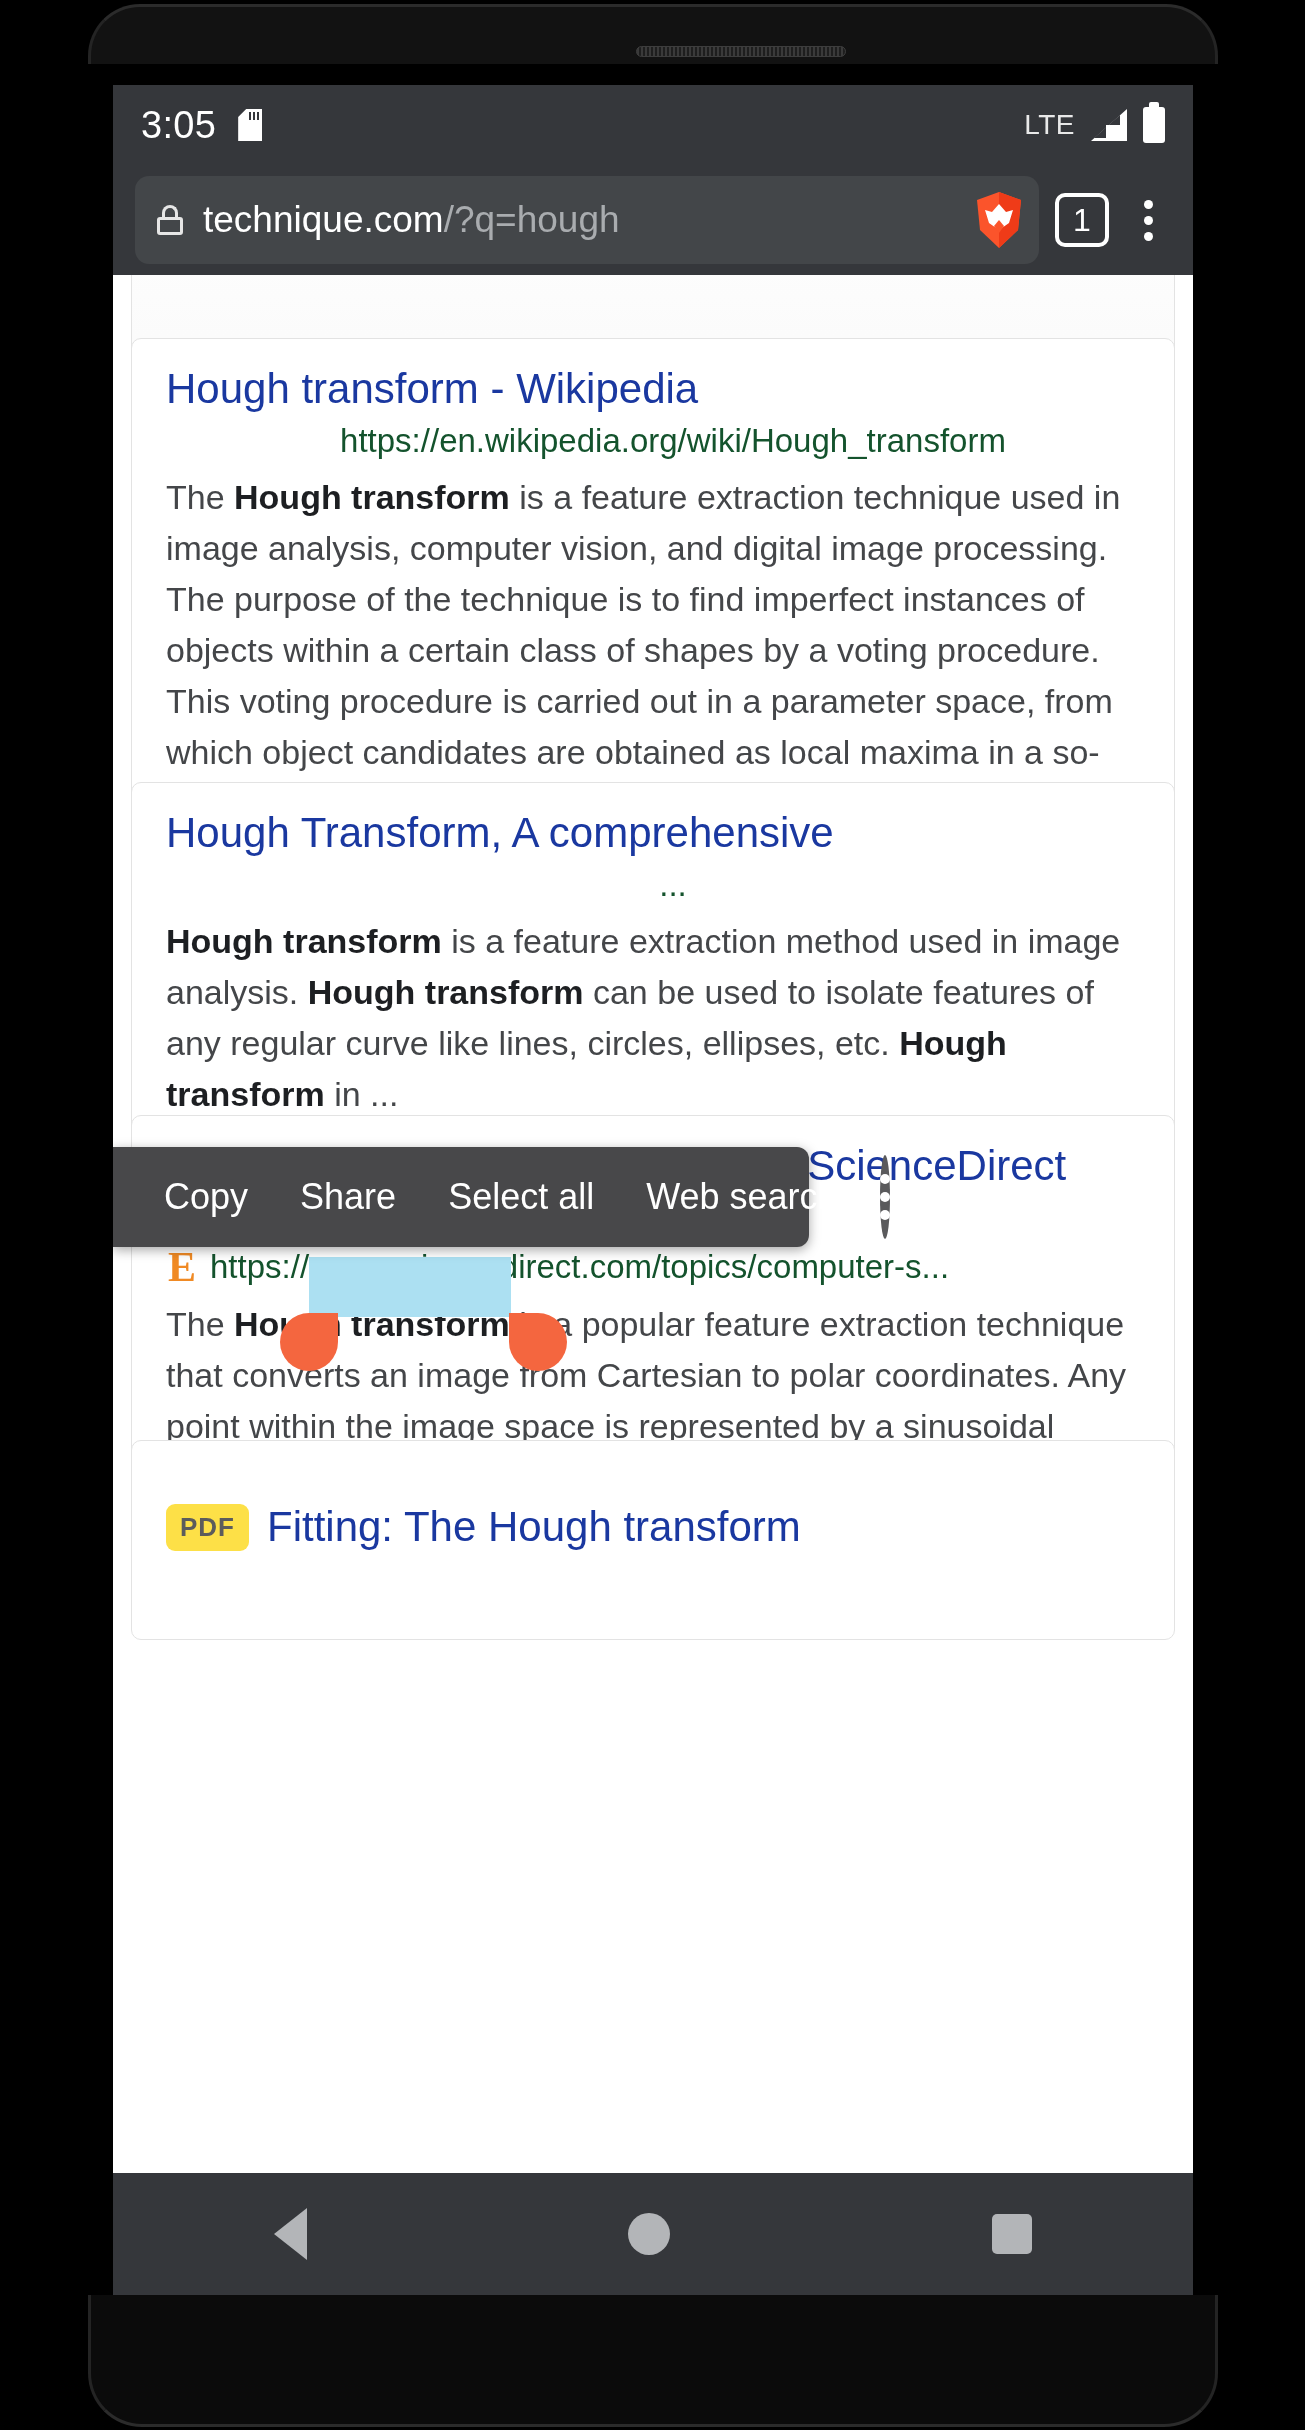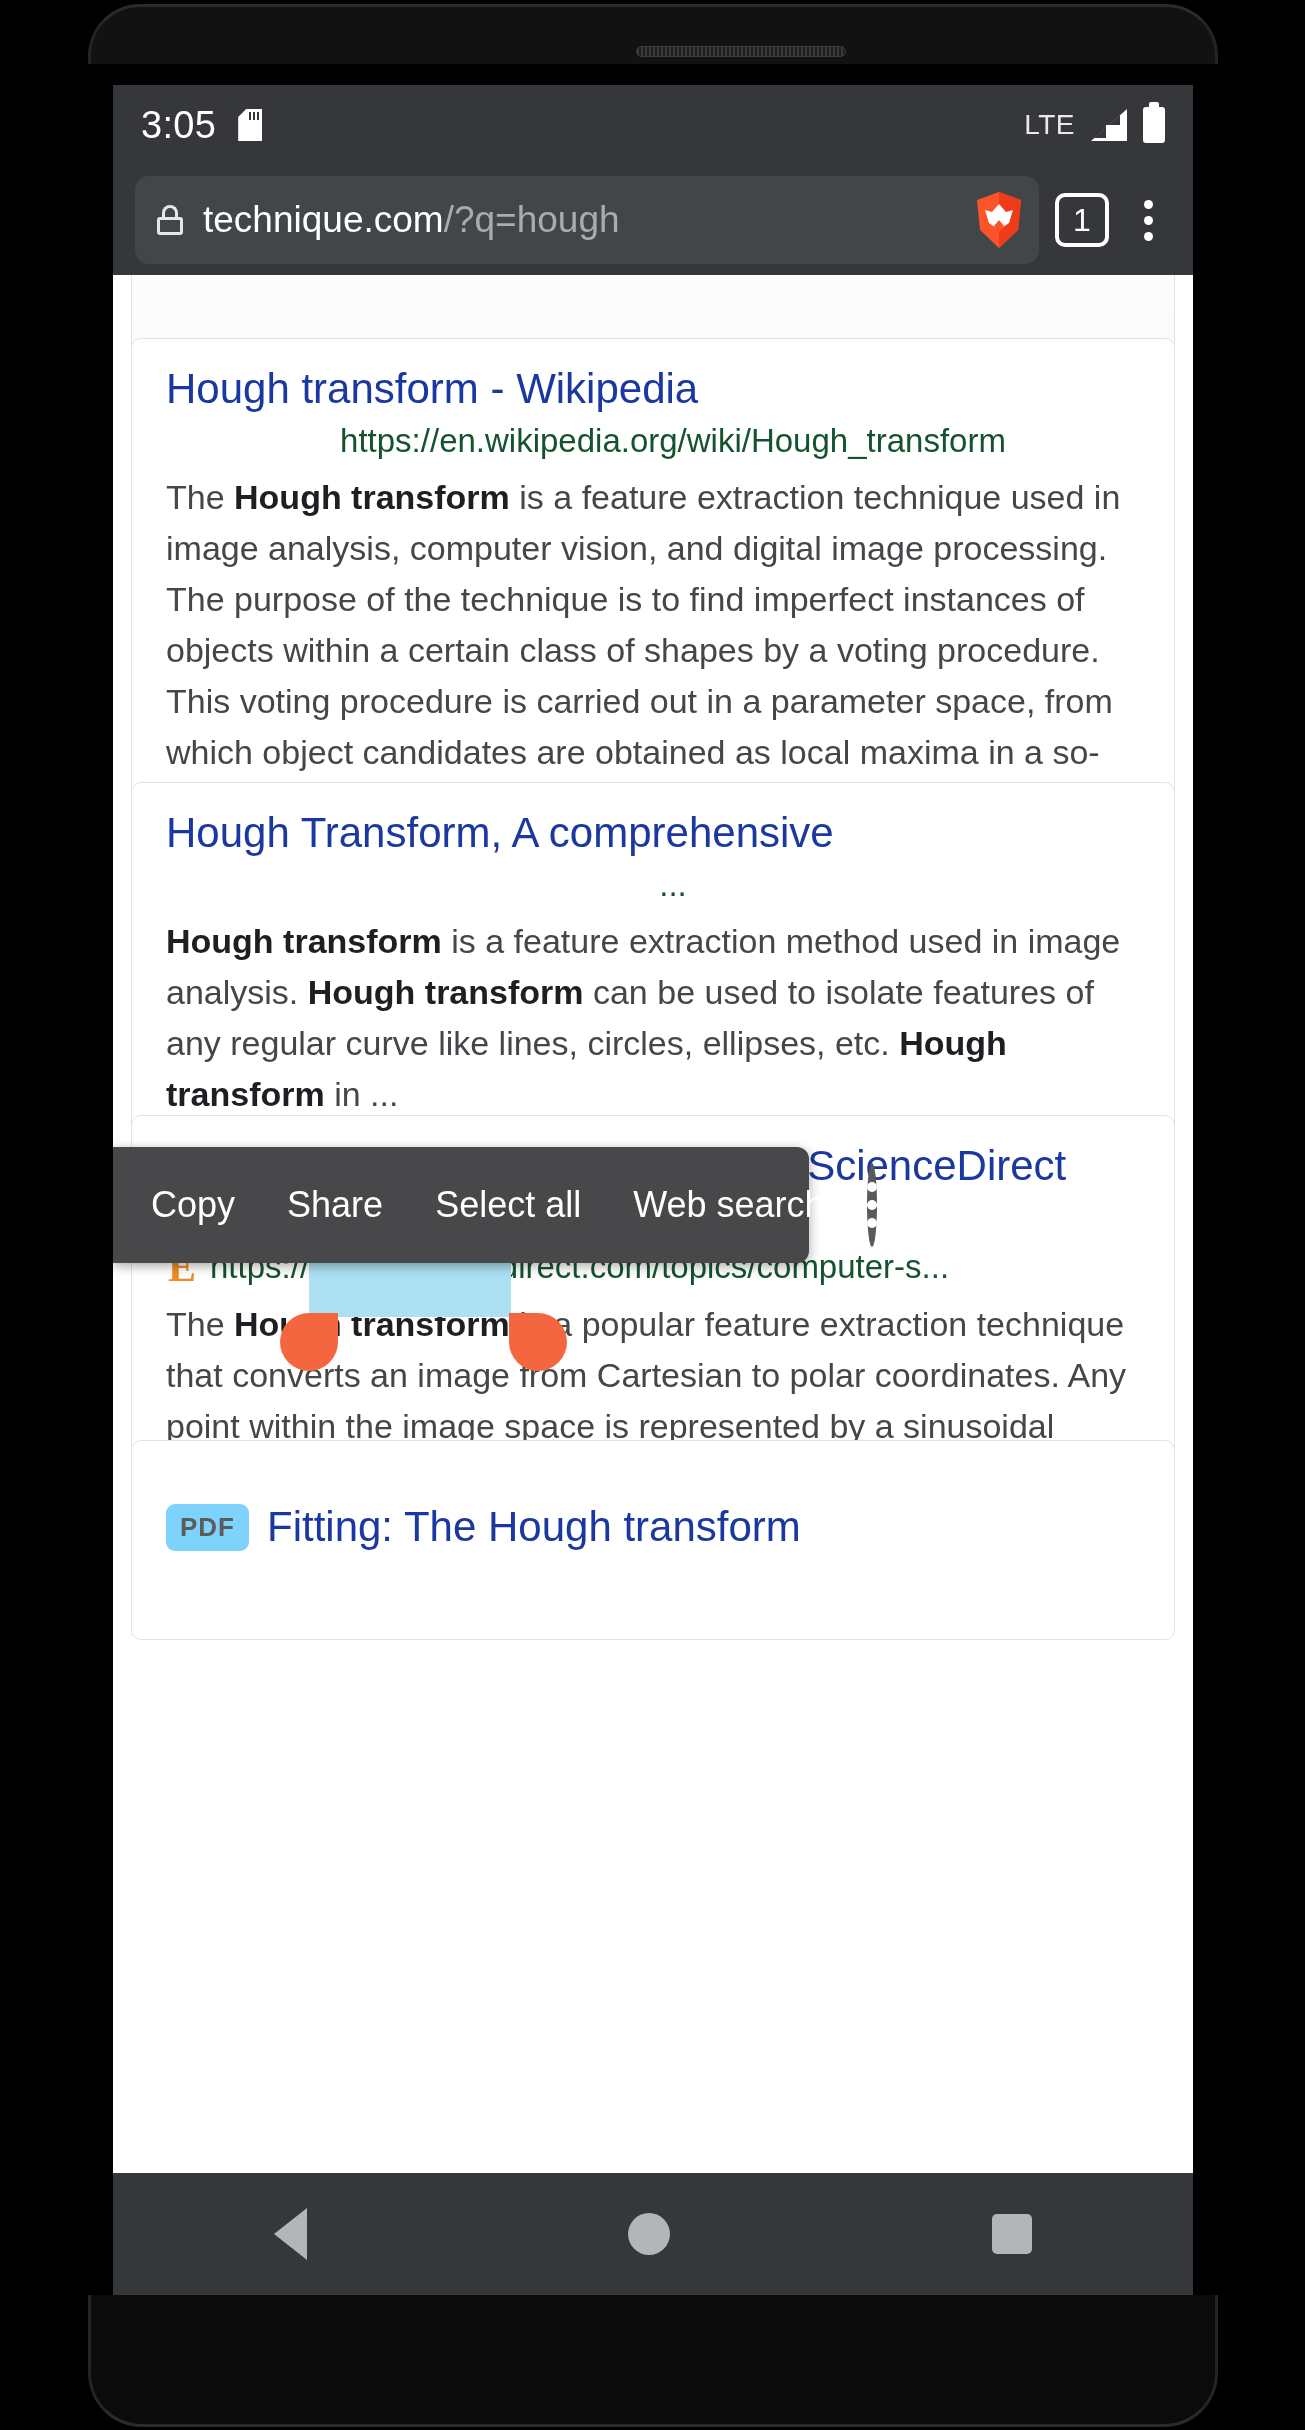--- a/index.html
+++ b/index.html
@@ -310,21 +310,21 @@
     color: #f08a24;
     font-family: "Liberation Serif", serif;
     font-size: 42px;
     font-weight: bold;
     line-height: 40px;
     text-align: center;
   }
   .badge-pdf {
     flex: 0 0 auto;
     display: inline-block;
-    background: #7dd3fc;
+    background: #fde047;
     color: #5c5c5c;
     font-size: 26px;
     font-weight: bold;
     border-radius: 9px;
     padding: 8px 14px;
     letter-spacing: 1px;
   }
 
   
   #card-more-images { top: 92px; }
@@ -364,28 +364,28 @@
   }
   #sel-handle-right {
     left: 396px; top: 1228px;
     border-radius: 0 50% 50% 50%;
   }
 
   
   #context-menu {
     position: absolute;
     left: 0px; top: 1062px;
-    width: 696px; height: 116px;
+    width: 696px; height: 100px;
     background: #48484a;
     border-radius: 0 12px 12px 0;
     display: flex;
     align-items: center;
     z-index: 40;
     box-shadow: 0 3px 12px rgba(0,0,0,0.35);
-    padding-left: 12px;
+    padding-left: 25px;
     box-sizing: border-box;
   }
   .ctx-item {
     color: #ffffff;
     font-size: 36px;
     padding: 0 26px;
     white-space: nowrap;
   }
   #ctx-overflow {
     margin-left: 16px;

